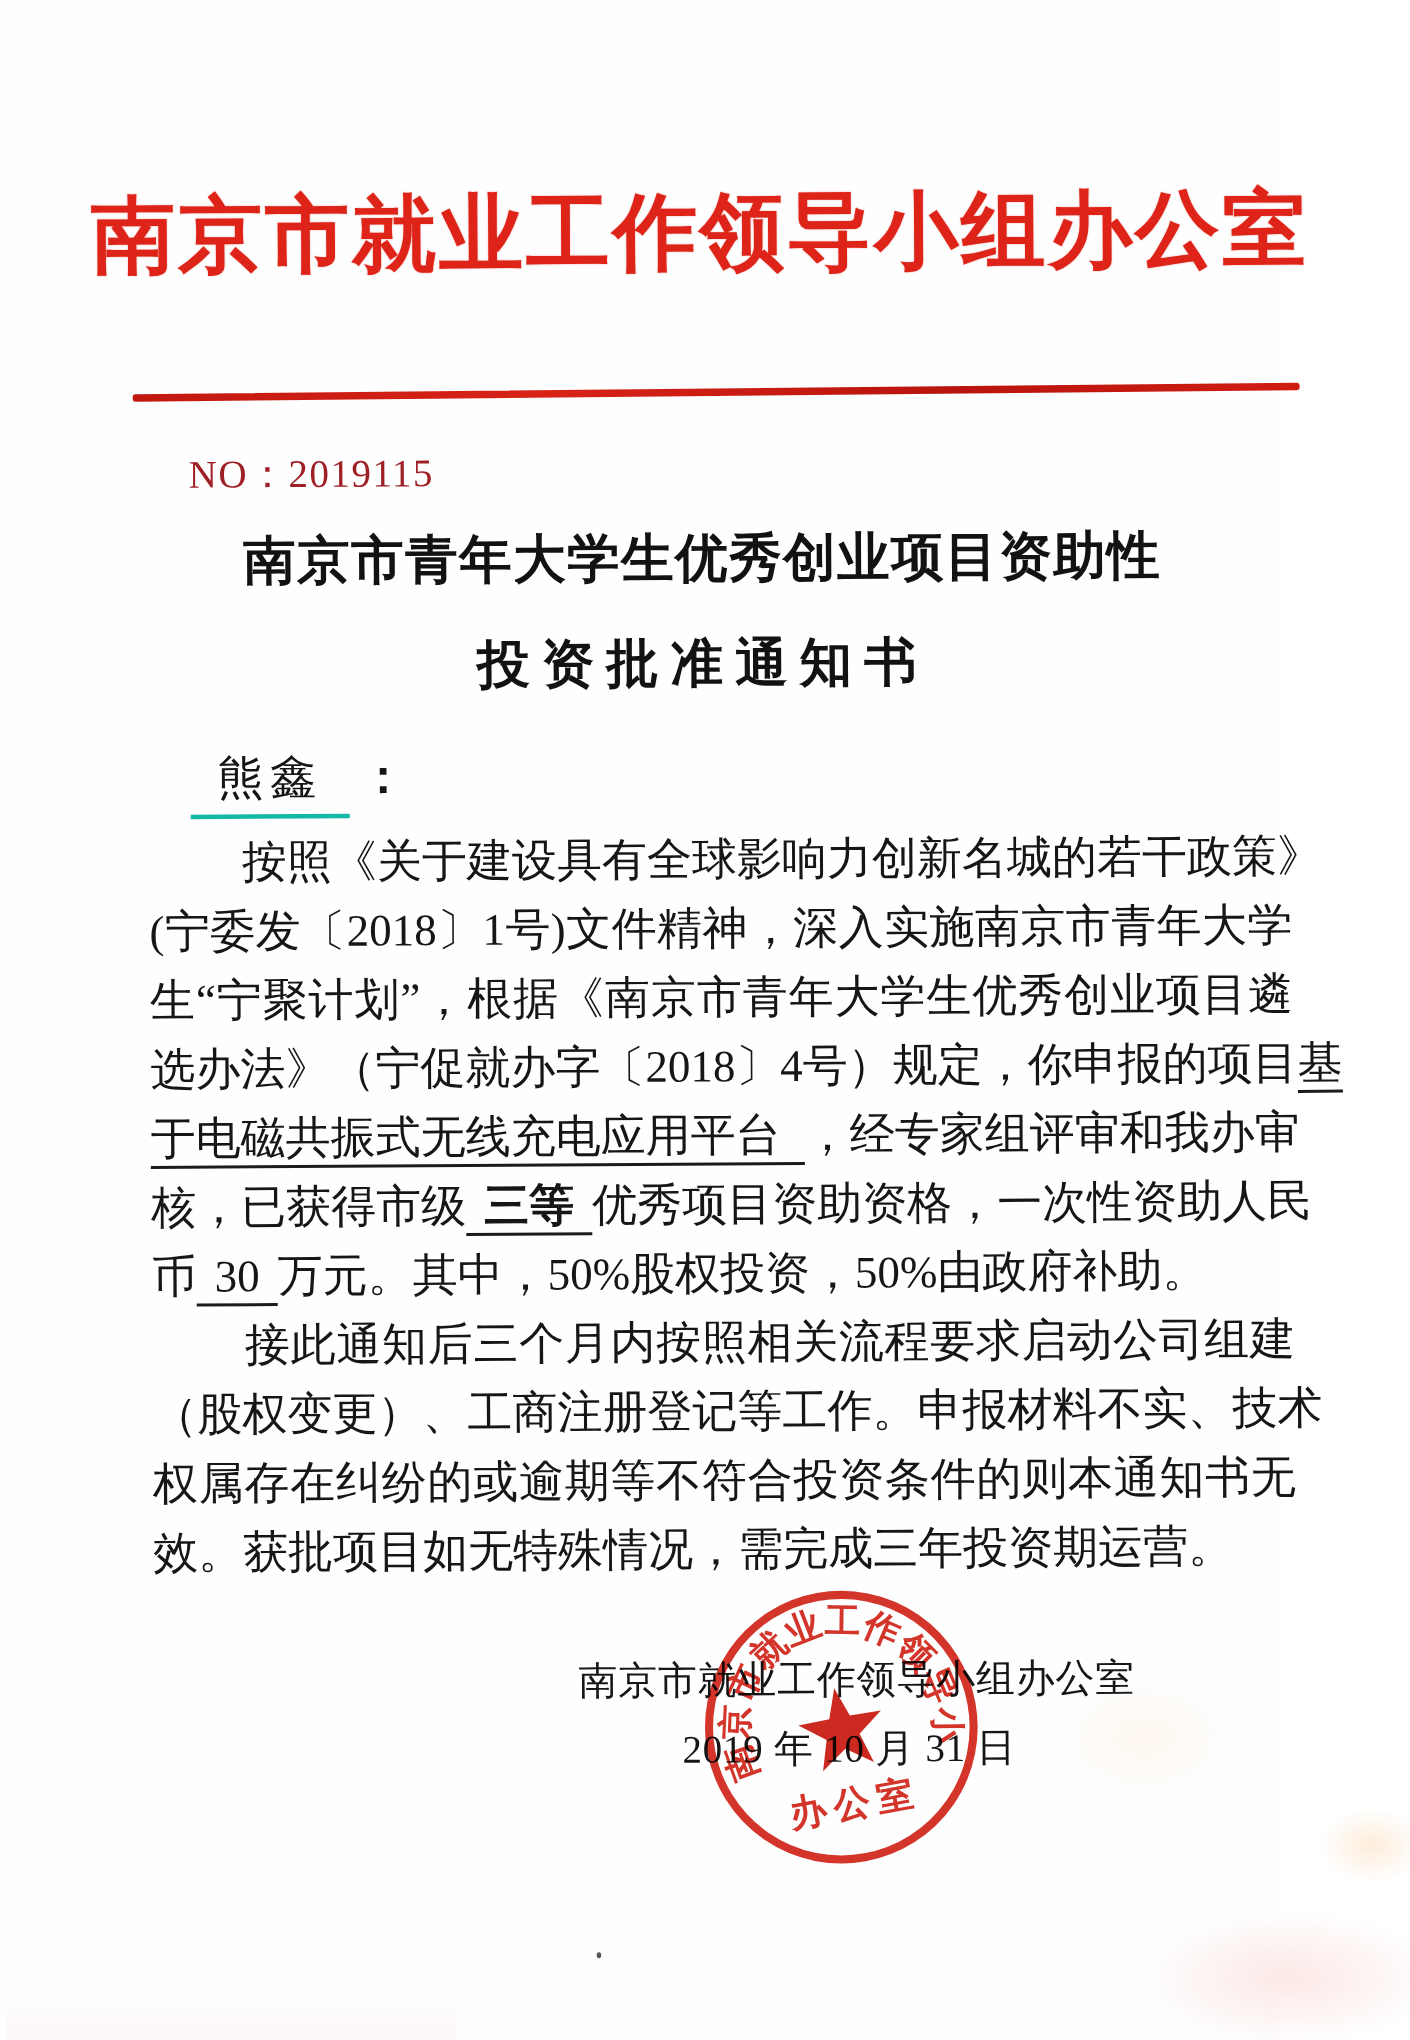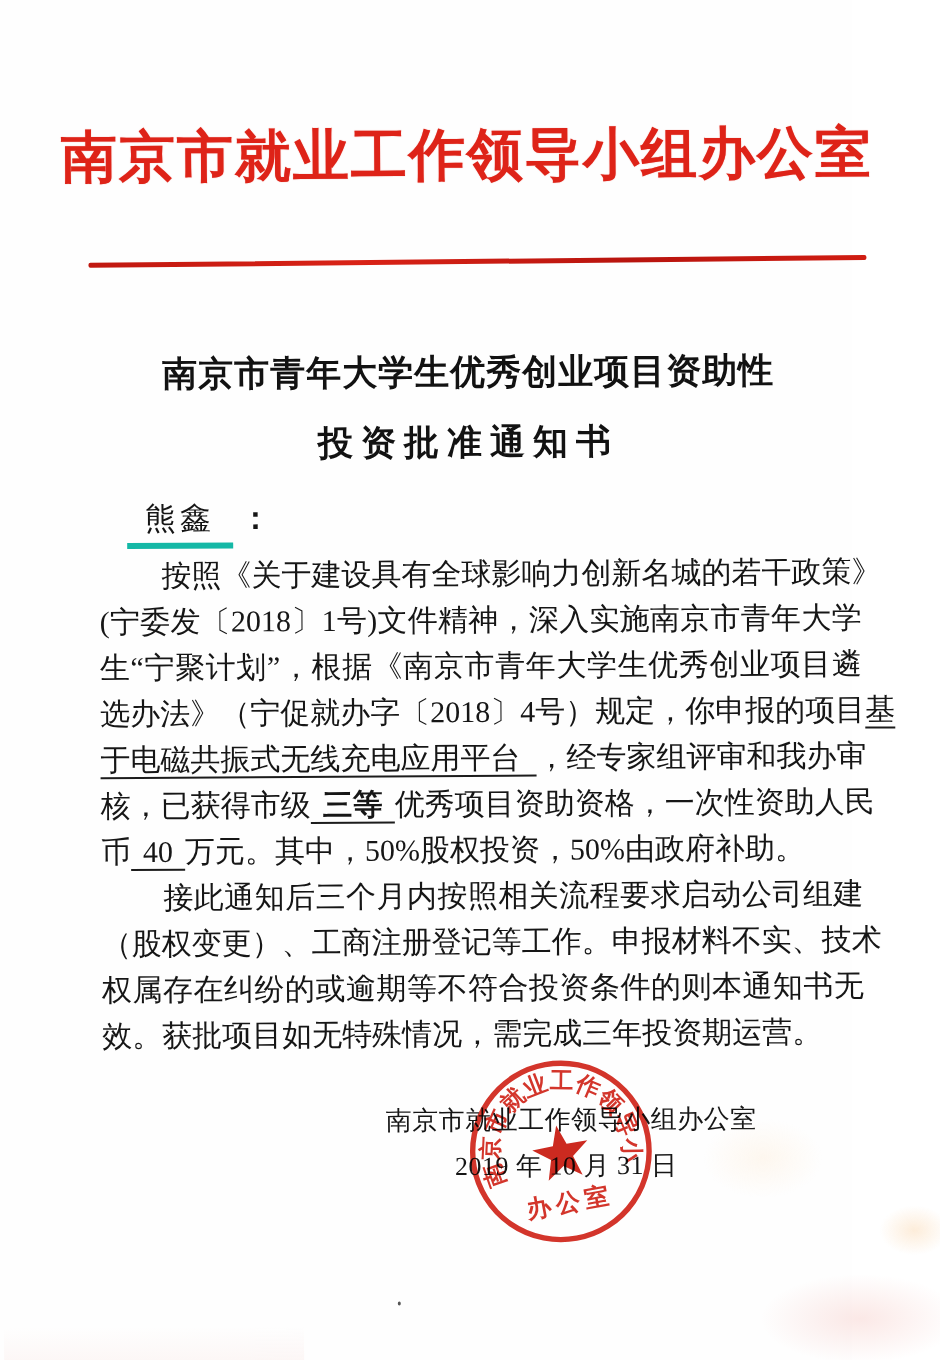--- a/index.html
+++ b/index.html
@@ -16,21 +16,21 @@
 
   .doc-no{position:absolute;top:297px;left:128px;font-size:26px;color:#9e2026;letter-spacing:1px;}
 
   .doc-title-1{position:absolute;top:349px;left:0;width:940px;text-align:center;
       font-size:35px;font-weight:700;color:#121212;letter-spacing:1px;white-space:nowrap;}
   .doc-title-2{position:absolute;top:419px;left:0;width:940px;text-align:center;
       font-size:35px;font-weight:700;color:#121212;letter-spacing:8px;white-space:nowrap;}
 
   .salutation{position:absolute;top:496px;left:128px;font-size:31px;color:#151515;}
   .salutation .name{display:inline-block;min-width:106px;text-align:center;
-      border-bottom:6px solid #14b8a6;padding-bottom:3px;letter-spacing:4px;}
+      border-bottom:3px solid #14b8a6;padding-bottom:3px;letter-spacing:4px;}
   .salutation .colon{margin-left:7px;font-weight:700;}
 
   .body-text{position:absolute;top:551px;left:100px;width:762px;font-size:30px;
       line-height:46px;color:#161616;}
   .bline{text-align:justify;text-align-last:justify;text-justify:inter-ideograph;
       height:46px;white-space:nowrap;}
   .bline.indent{text-indent:62px;}
   .bline.plast{text-align-last:left;}
   .u{border-bottom:2px solid #1c1c1c;padding-bottom:1px;}
 
@@ -56,36 +56,37 @@
 </style>
 </head>
 <body>
 
 <div class="page">
   <div class="sheet">
 
     <div class="header-title">南京市就业工作领导小组办公室</div>
     <div class="red-rule"></div>
 
+    <div class="doc-no">NO：2019115</div>
 
     <div class="doc-title-1">南京市青年大学生优秀创业项目资助性</div>
     <div class="doc-title-2">投资批准通知书</div>
 
     <div class="salutation">
       <span class="name">熊鑫</span><span class="colon">：</span>
     </div>
 
     <div class="body-text">
         <div class="bline indent"><span>按照《关于建设具有全球影响力创新名城的若干政策》</span></div>
         <div class="bline"><span>(宁委发〔2018〕1号)文件精神，深入实施南京市青年大学</span></div>
         <div class="bline"><span>生“宁聚计划”，根据《南京市青年大学生优秀创业项目遴</span></div>
         <div class="bline"><span>选办法》（宁促就办字〔2018〕4号）规定，你申报的项目</span><span class="u">基</span></div>
         <div class="bline"><span class="u" style="padding-right: 16px;">于电磁共振式无线充电应用平台</span><span>，经专家组评审和我办审</span></div>
         <div class="bline"><span>核，已获得市级</span><span class="u" style="padding-left: 12px; padding-right: 12px; font-weight: bold;">三等</span><span>优秀项目资助资格，一次性资助人民</span></div>
-        <div class="bline plast"><span>币</span><span class="u" style="padding-left: 12px; padding-right: 12px;">40</span><span>万元。其中，50%股权投资，50%由政府补助。</span></div>
+        <div class="bline plast"><span>币</span><span class="u" style="padding-left: 12px; padding-right: 12px;">30</span><span>万元。其中，50%股权投资，50%由政府补助。</span></div>
         <div class="bline indent"><span>接此通知后三个月内按照相关流程要求启动公司组建</span></div>
         <div class="bline"><span>（股权变更）、工商注册登记等工作。申报材料不实、技术</span></div>
         <div class="bline"><span>权属存在纠纷的或逾期等不符合投资条件的则本通知书无</span></div>
         <div class="bline plast"><span>效。获批项目如无特殊情况，需完成三年投资期运营。</span></div>
       </div>
 
     <div class="sig-org">南京市就业工作领导小组办公室</div>
     <div class="sig-date">2019 年 10 月 31 日</div>
 
     <svg class="seal" viewBox="0 0 200 200" aria-hidden="true">

